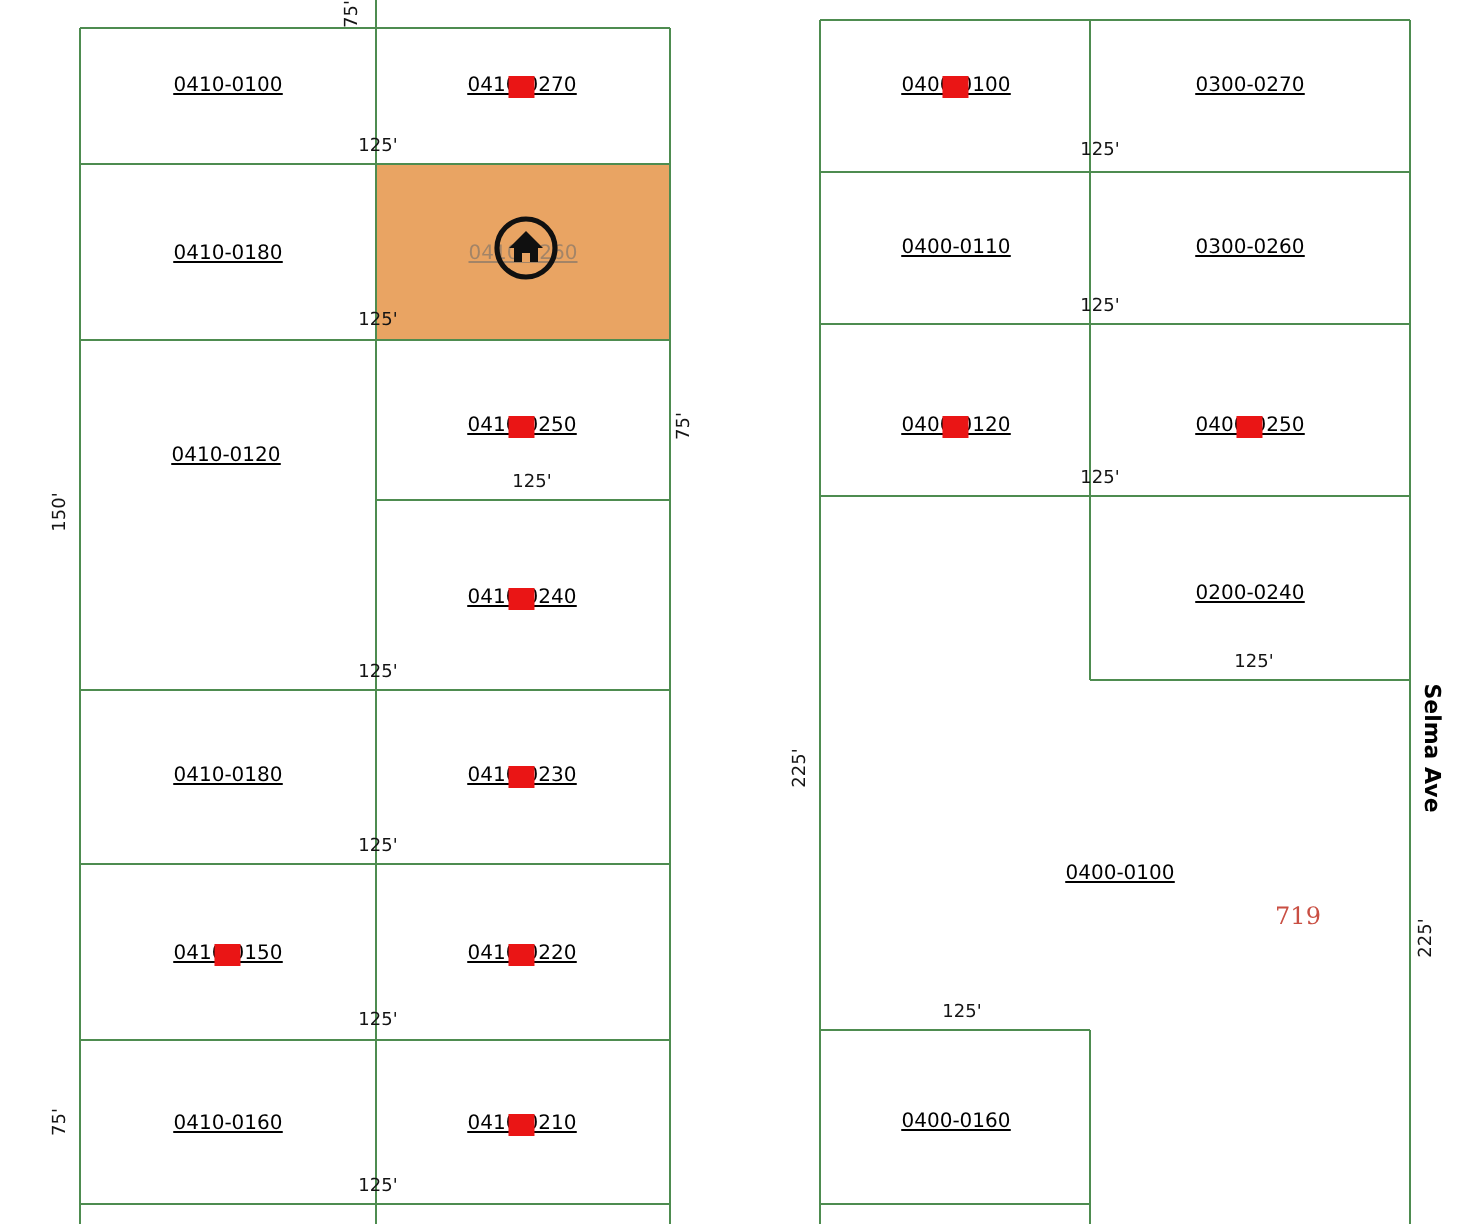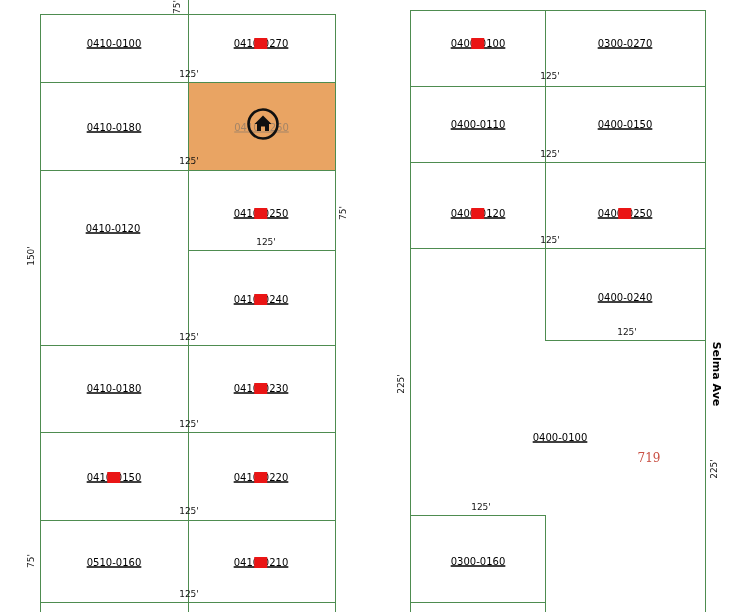--- a/index.html
+++ b/index.html
@@ -93,32 +93,32 @@
   <span class="pid" style="left:114px;top:43px"><span class="t">0410-0100</span></span>
   <span class="pid" style="left:261px;top:43px"><span class="t">0410-0270</span><i class="red-marker"></i></span>
   <span class="pid" style="left:114px;top:127px"><span class="t">0410-0180</span></span>
   <span class="pid" style="left:113px;top:228px"><span class="t">0410-0120</span></span>
   <span class="pid" style="left:261px;top:213px"><span class="t">0410-0250</span><i class="red-marker"></i></span>
   <span class="pid" style="left:261px;top:299px"><span class="t">0410-0240</span><i class="red-marker"></i></span>
   <span class="pid" style="left:114px;top:388px"><span class="t">0410-0180</span></span>
   <span class="pid" style="left:261px;top:388px"><span class="t">0410-0230</span><i class="red-marker"></i></span>
   <span class="pid" style="left:114px;top:477px"><span class="t">0410-0150</span><i class="red-marker"></i></span>
   <span class="pid" style="left:261px;top:477px"><span class="t">0410-0220</span><i class="red-marker"></i></span>
-  <span class="pid" style="left:114px;top:562px"><span class="t">0510-0160</span></span>
+  <span class="pid" style="left:114px;top:562px"><span class="t">0410-0160</span></span>
   <span class="pid" style="left:261px;top:562px"><span class="t">0410-0210</span><i class="red-marker"></i></span>
 
   <span class="pid" style="left:478px;top:43px"><span class="t">0400-0100</span><i class="red-marker"></i></span>
   <span class="pid" style="left:625px;top:43px"><span class="t">0300-0270</span></span>
   <span class="pid" style="left:478px;top:124px"><span class="t">0400-0110</span></span>
-  <span class="pid" style="left:625px;top:124px"><span class="t">0400-0150</span></span>
+  <span class="pid" style="left:625px;top:124px"><span class="t">0300-0260</span></span>
   <span class="pid" style="left:478px;top:213px"><span class="t">0400-0120</span><i class="red-marker"></i></span>
   <span class="pid" style="left:625px;top:213px"><span class="t">0400-0250</span><i class="red-marker"></i></span>
-  <span class="pid" style="left:625px;top:297px"><span class="t">0400-0240</span></span>
+  <span class="pid" style="left:625px;top:297px"><span class="t">0200-0240</span></span>
   <span class="pid" style="left:560px;top:437px"><span class="t">0400-0100</span></span>
-  <span class="pid" style="left:478px;top:561px"><span class="t">0300-0160</span></span>
+  <span class="pid" style="left:478px;top:561px"><span class="t">0400-0160</span></span>
 
   <span class="rednum" style="left:649px;top:458px">719</span>
 
   <span class="dim rot" style="left:177px;top:7px">75'</span>
   <span class="dim" style="left:189px;top:74px">125'</span>
   <span class="dim" style="left:189px;top:161px">125'</span>
   <span class="dim rot" style="left:31px;top:256px">150'</span>
   <span class="dim" style="left:266px;top:242px">125'</span>
   <span class="dim rot" style="left:343px;top:213px">75'</span>
   <span class="dim" style="left:189px;top:337px">125'</span>

